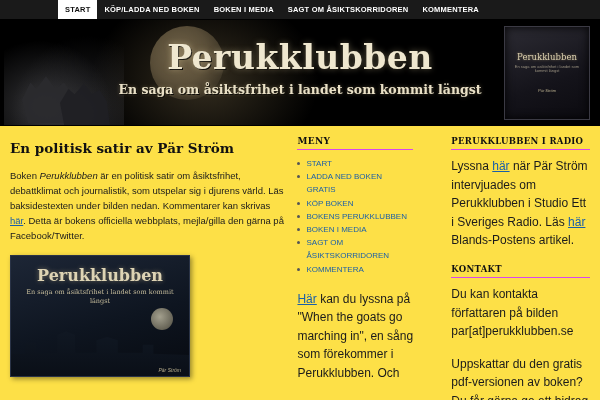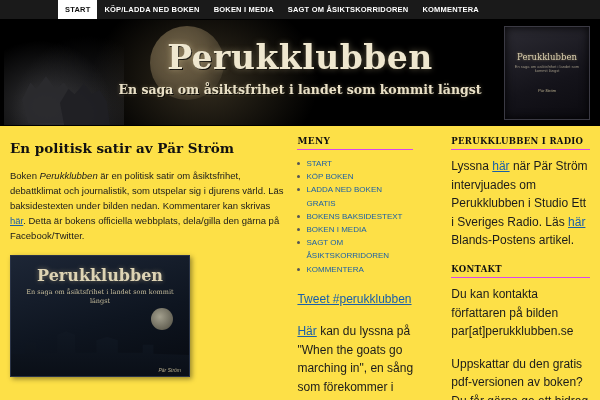--- a/index.html
+++ b/index.html
@@ -286,50 +286,49 @@
       <div class="bk-sub">En saga om åsiktsfrihet i landet som kommit längst</div>
       <div class="bk-foot">Pär Ström</div>
     </div>
   </div>
 
   <div class="content">
 
     <div class="col-main">
       <h1 class="post-title">En politisk satir av Pär Ström</h1>
       <div class="post-body">
-        <span>Boken </span><i>Perukklubben</i><span> är en politisk satir om åsiktsfrihet, debattklimat och journalistik, som utspelar sig i djurens värld. Läs baksidestexten under bilden nedan. Kommentarer kan skrivas </span><a href="#">här</a><span>. Detta är bokens officiella webbplats, dela/gilla den gärna på Facebook/Twitter.</span>
+        <span>Boken </span><i>Perukklubben</i><span> är en politisk satir om åsiktsfrihet, debattklimat och journalistik, som utspelar sig i djurens värld. Läs baksidestexten under bilden nedan. Kommentarer kan skrivas </span><a href="#">här</a><span>. Detta är bokens officiella webbplats, mejla/gilla den gärna på Facebook/Twitter.</span>
       </div>
 
       <div class="cover">
         <div class="c-title">Perukklubben</div>
         <div class="c-sub">En saga om åsiktsfrihet i landet som kommit längst</div>
         <div class="c-moon"></div>
         <div class="c-castle"></div>
         <div class="c-foot">Pär Ström</div>
       </div>
     </div>
 
     <div class="col-mid">
 
       <div class="side-block">
         <div class="side-h">MENY</div>
         <ul class="side-list">
           <li>START</li>
+          <li>LADDA NED BOKEN GRATIS</li>
           <li>KÖP BOKEN</li>
-          <li>LADDA NED BOKEN GRATIS</li>
-          <li>BOKENS BAKSIDESTEXT</li>
+          <li>BOKENS PERUKKLUBBEN</li>
           <li>BOKEN I MEDIA</li>
           <li>SAGT OM ÅSIKTSKORRIDOREN</li>
           <li>KOMMENTERA</li>
         </ul>
       </div>
 
 
       <div class="side-block">
-        <p class="side-p"><a href="#" class="link">Tweet #perukklubben</a></p>
       </div>
 
       <div class="side-block">
         <p class="side-p"><a href="#" class="link">Här</a><span> kan du lyssna på "When the goats go marching in", en sång som förekommer i Perukklubben. Och </span></p>
       </div>
 
     </div>
 
     <div class="col-right">
 

